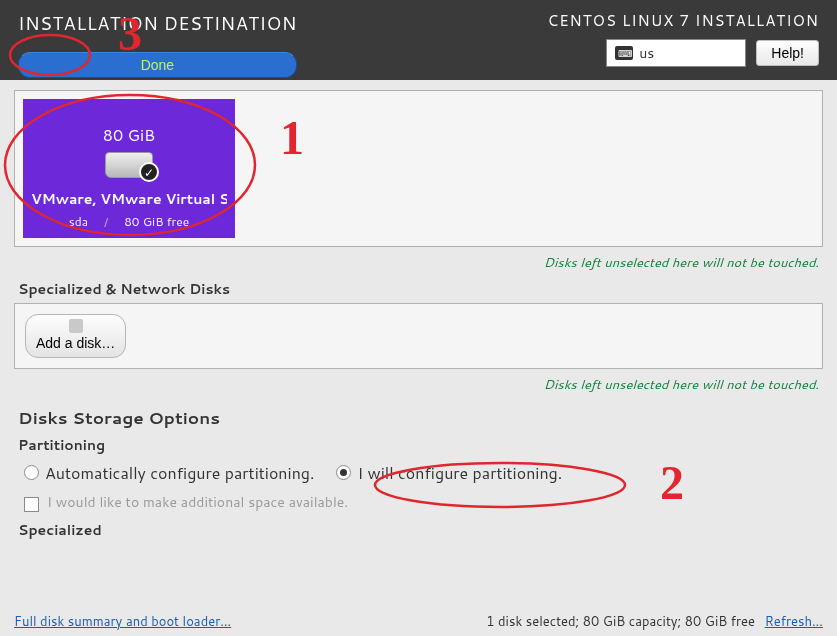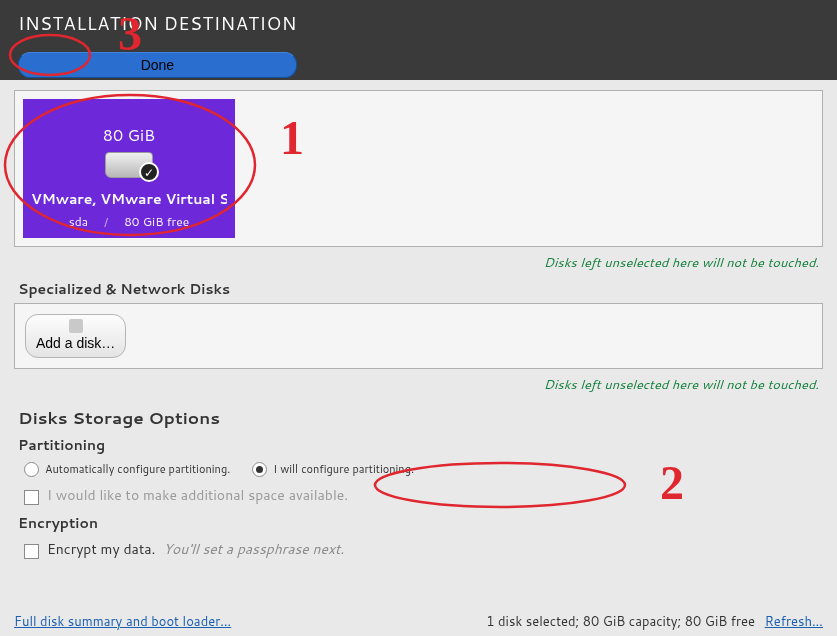--- a/index.html
+++ b/index.html
@@ -20,21 +20,21 @@
   justify-content: space-between;
   align-items: flex-start;
   height: 80px;
 }
 .header-left { display: flex; flex-direction: column; gap: 16px; }
 .header-title {
   font-size: 18px; font-weight: 400; letter-spacing: 0.5px;
 }
 .done-btn {
   background: #2a6fcf;
-  color: #000000;
+  color: #bef264;
   border: 1px solid #154f9c;
   border-top-color: #3f83e0;
   border-radius: 12px;
   padding: 4px 18px;
   font-size: 14px;
   cursor: pointer;
 }
 .header-right { display:flex; flex-direction:column; align-items:flex-end; gap:8px;}
 .app-title { font-size:15px; letter-spacing:1px;}
 .header-controls { display:flex; gap:10px; align-items:center;}
@@ -98,21 +98,21 @@
   padding:4px 10px 6px 10px; font-size:14px; cursor:pointer;
   display:inline-flex; flex-direction:column; align-items:center; gap:2px;
 }
 .add-disk-icon{
   width:14px;height:14px;background:#c9c9c9;border-radius:2px;
 }
 .h2 {
   font-size:17px; font-weight:700; color:#333; margin:10px 0 6px 4px;
 }
 .sub-label { font-weight:700; font-size:14px; margin:4px 0 6px 4px;}
-.radio-row { display:flex; gap:22px; align-items:center; margin:2px 0 8px 10px; font-size:11px;}
+.radio-row { display:flex; gap:22px; align-items:center; margin:2px 0 8px 10px; font-size:16px;}
 .radio-opt{display:flex;align-items:center;gap:6px;cursor:pointer;}
 .radio {
   width:15px;height:15px;border:1px solid #8a8a8a;border-radius:50%;
   background:#fff; display:inline-flex;align-items:center;justify-content:center;
 }
 .radio.selected::after{
   content:"";width:7px;height:7px;border-radius:50%;background:#333;
 }
 .check-row{display:flex;align-items:flex-end;gap:8px;margin:2px 0 8px 10px;font-size:14px;}
 .checkbox{
@@ -137,20 +137,30 @@
   font-size:48px;font-weight:700;
 }
 </style>
 </head>
 <body>
 
 <div class="header">
   <div class="header-left">
     <div class="header-title">INSTALLATION DESTINATION</div>
     <button class="done-btn">Done</button>
+  </div>
+  <div class="header-right">
+    <div class="app-title">CENTOS LINUX 7 INSTALLATION</div>
+    <div class="header-controls">
+      <div class="kb-layout">
+        <span class="kb-icon">⌨</span>
+        <span>us</span>
+      </div>
+      <button class="help-btn">Help!</button>
+    </div>
   </div>
 </div>
 
 <div class="body-area">
   <div class="disk-panel">
     <div class="disk-card">
       <div class="disk-size-top">80 GiB</div>
       <div class="hdd-icon">
         <div class="hdd-body"></div>
         <div class="hdd-check">✓</div>
@@ -185,26 +195,21 @@
     <div class="radio-opt">
       <span class="radio selected"></span>
       <span>I will configure partitioning.</span>
     </div>
   </div>
   <div class="check-row disabled">
     <span class="checkbox"></span>
     <span>I would like to make additional space available.</span>
   </div>
 
-  <div class="sub-label">Encryption</div>
-  <div class="check-row">
-    <span class="checkbox"></span>
-    <span>Encrypt my data.</span>
-    <span class="muted-inline">You'll set a passphrase next.</span>
-  </div>
+  <div class="sub-label">Specialized</div>
 </div>
 
 <div class="footer">
   <span class="link">Full disk summary and boot loader…</span>
   <span class="footer-right">
     <span>1 disk selected; 80 GiB capacity; 80 GiB free</span>
     <span class="link">Refresh…</span>
   </span>
 </div>
 

